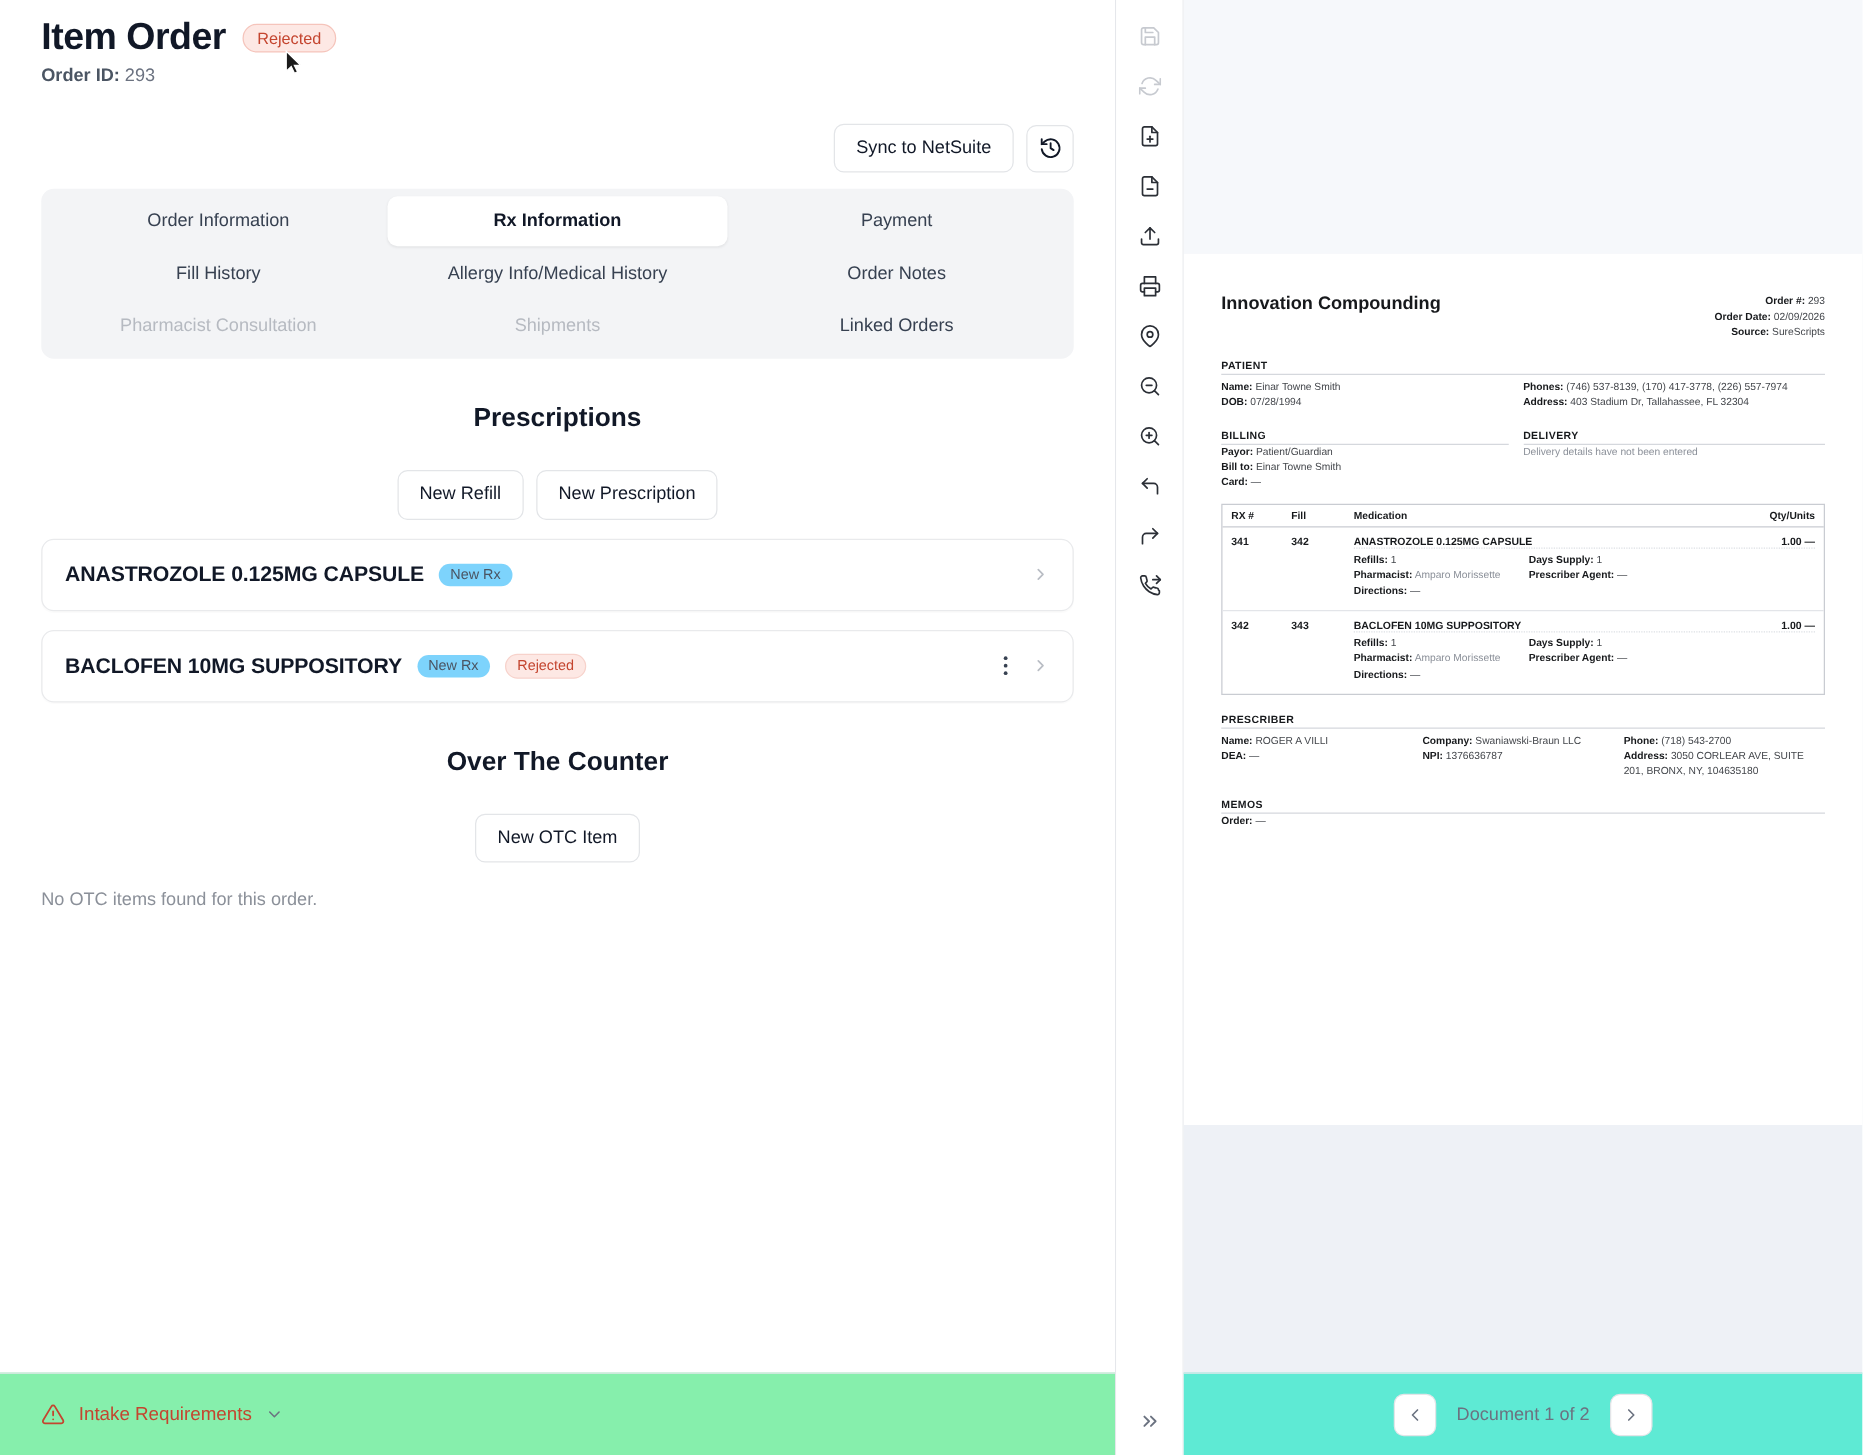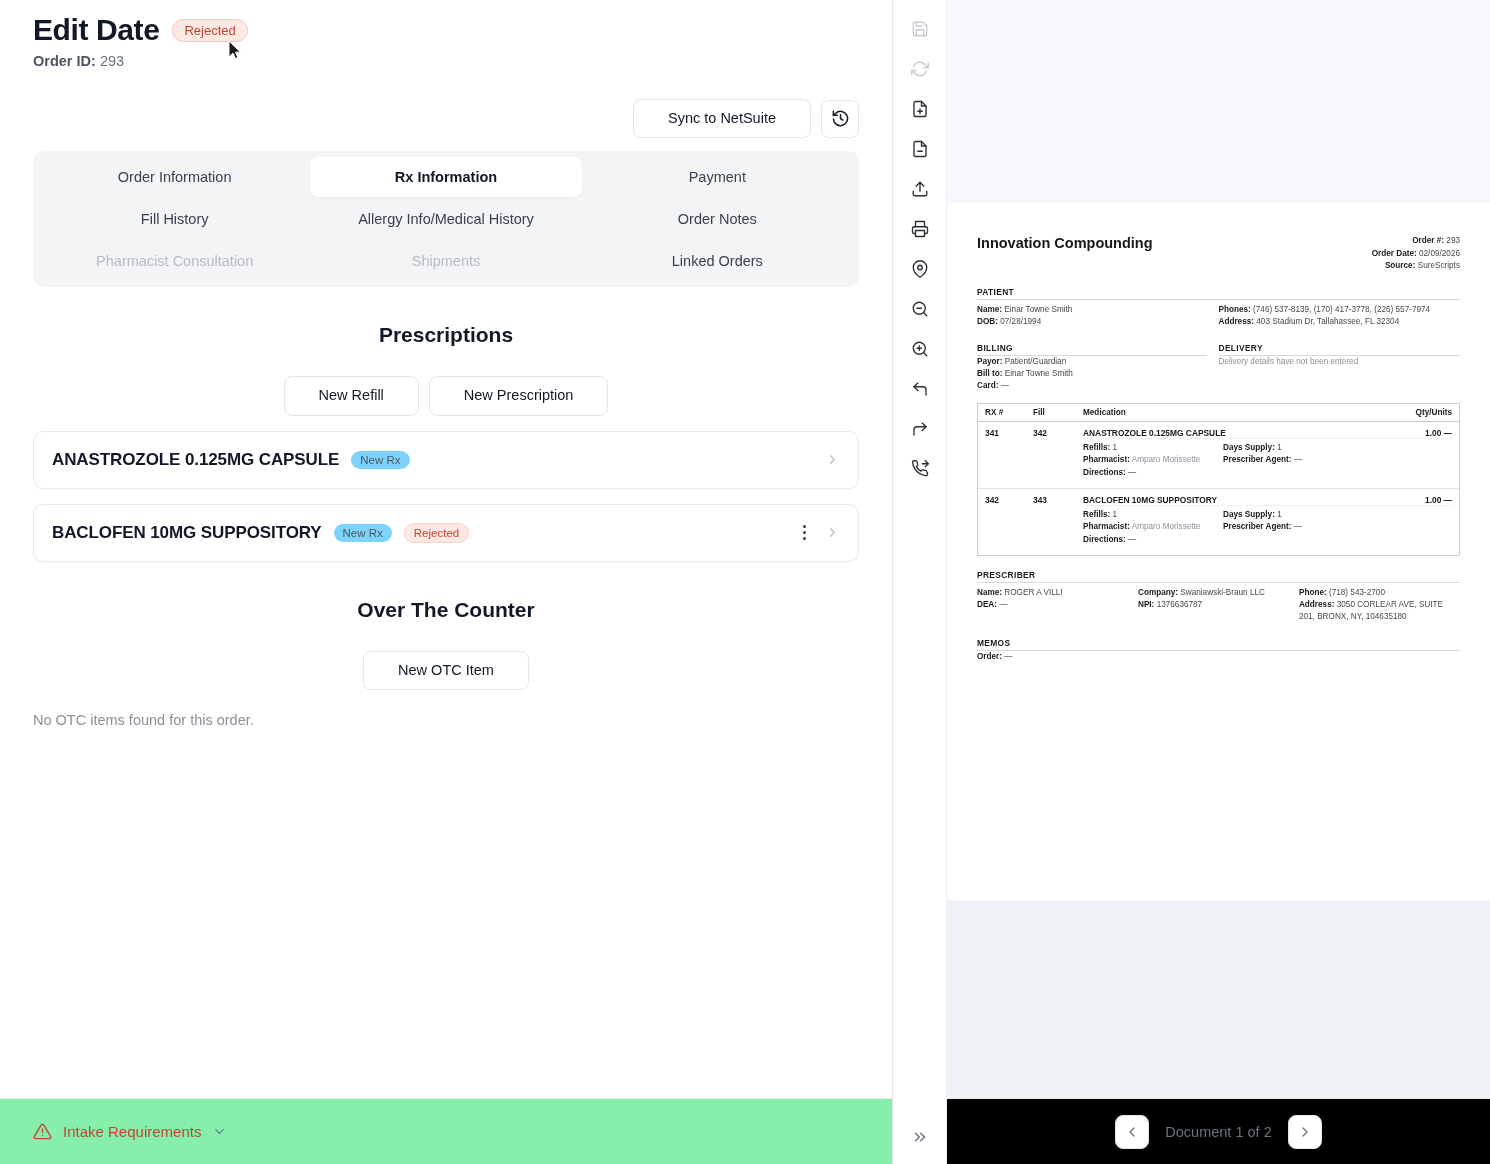--- a/index.html
+++ b/index.html
@@ -25,21 +25,21 @@
     background: #fde8e4; border: 1px solid #f5c4bb; color: #c4452f; font-weight: 500;
   }
   .order-id { margin-top: 6px; font-size: 14.5px; color: #6b7280; }
   .order-id b { color: #4b5563; font-weight: bold; }
 
   .cursor { position: absolute; left: 228px; top: 40px; width: 14px; height: 20px; pointer-events: none; }
 
   .action-row { display: flex; justify-content: flex-end; align-items: center; gap: 10px; margin-top: 30px; }
   .btn {
     background: #fff; border: 1px solid #e3e5e8; border-radius: 8px;
-    font-size: 14.5px; color: #111827; padding: 10px 34px; cursor: pointer;
+    font-size: 14.5px; color: #111827; padding: 10px 17px; cursor: pointer;
     font-family: inherit; line-height: 1.2;
   }
   .icon-btn {
     width: 38px; height: 38px; border: 1px solid #e3e5e8; border-radius: 8px; background: #fff;
     display: flex; align-items: center; justify-content: center; cursor: pointer;
   }
 
   
   .tabs {
     margin-top: 13px; background: #f3f4f6; border-radius: 10px;
@@ -149,40 +149,40 @@
   .med-sub-line b { color: #17191c; }
   .med-sub-line span:first-child { width: 140px; }
   .med-underline { border-bottom: 1px dotted #dcdfe4; margin-left: 98px; }
 
   .pres-3 { display: flex; margin-top: 4px; }
   .pres-3 > div { width: 33.33%; padding-right: 10px; }
 
   
   .doc-footer {
     position: absolute; bottom: 0; left: 0; right: 0; height: 66px;
-    background: #000000; border-top: 1px solid #e5e7eb;
+    background: #5eead4; border-top: 1px solid #e5e7eb;
     display: flex; align-items: center; justify-content: center; gap: 16px;
   }
   .nav-btn {
     width: 34px; height: 34px; border: 1px solid #e3e5e8; border-radius: 8px; background: #fff;
     display: flex; align-items: center; justify-content: center; cursor: pointer; color: #6b7280;
   }
   .doc-count { font-size: 14.5px; color: #6b7280; }
   svg { display: block; }
 </style>
 </head>
 <body>
 
 <div class="app">
 
   <div class="left">
     <div class="left-scroll">
 
       <div class="title-row">
-        <div class="page-title">Edit Date</div>
+        <div class="page-title">Item Order</div>
         <div class="status-pill">Rejected</div>
       </div>
       <div class="order-id">
         <b>Order ID:</b>
         <span>293</span>
       </div>
 
       <div class="action-row">
         <button class="btn">Sync to NetSuite</button>
         <div class="icon-btn">

